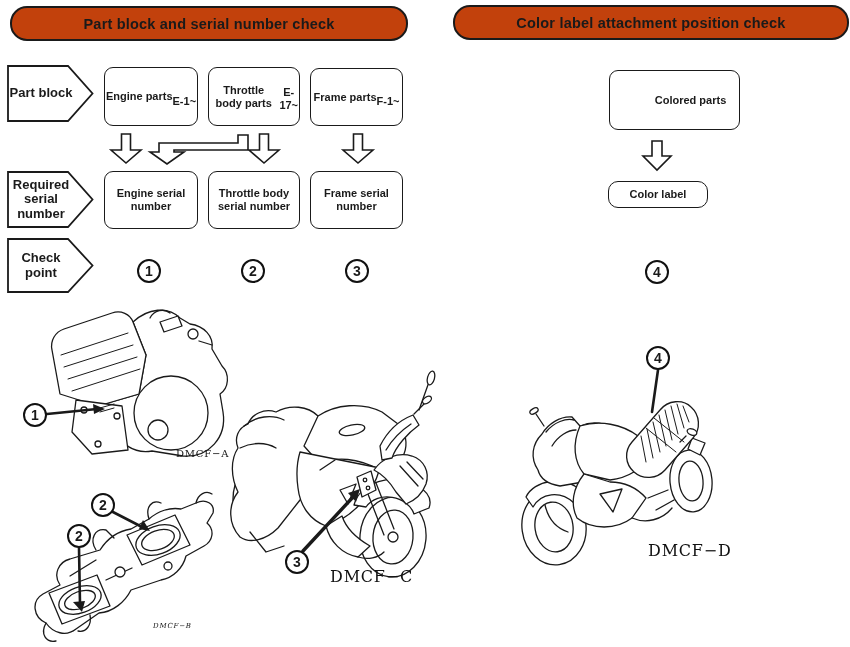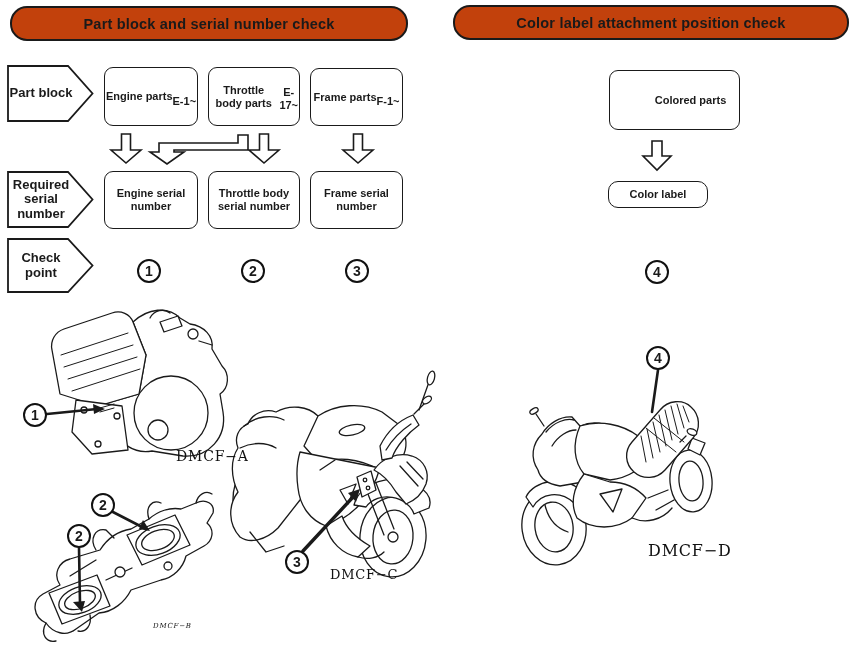--- a/index.html
+++ b/index.html
@@ -26,21 +26,21 @@
     text-align:center; font-size:11px; line-height:13px; z-index:2;font-weight:bold;
   }
   .fbox .code{ margin-top:9px; }
   .cnum{
     position:absolute; width:24px; height:24px; box-sizing:border-box;
     border:2px solid #111; border-radius:50%; background:#fff;
     display:flex; align-items:center; justify-content:center;
     font-weight:bold; font-size:14px; z-index:4;
   }
   .cap{
-    position:absolute; font-family:"DejaVu Serif", serif; font-size:14px;
+    position:absolute; font-family:"DejaVu Serif", serif; font-size:10px;
     letter-spacing:0.8px; color:#111; z-index:3; white-space:nowrap;
   }
   #artwork, #flow-arrows{ position:absolute; left:0; top:0; z-index:1; }
 </style>
 </head>
 <body>
 
 <div id="page">
 
   <div class="stadium" style="left:10px; top:6px; width:394px; height:31px;">Part block and serial number check</div>
@@ -250,16 +250,16 @@
   </svg>
 
   <div class="cnum" style="left:23px; top:403px;">1</div>
   <div class="cnum" style="left:91px; top:493px;">2</div>
   <div class="cnum" style="left:67px; top:524px;">2</div>
   <div class="cnum" style="left:285px; top:550px;">3</div>
   <div class="cnum" style="left:646px; top:346px;">4</div>
 
   <div class="cap" style="left:176px; top:448px;">DMCF−A</div>
   <div class="cap" style="left:153px; top:622px; font-size:7px;font-style:italic;">DMCF−B</div>
-  <div class="cap" style="left:330px; top:567px; font-size:13px;">DMCF−C</div>
+  <div class="cap" style="left:330px; top:567px; font-size:16px;">DMCF−C</div>
   <div class="cap" style="left:648px; top:541px; font-size:16px;">DMCF−D</div>
 
 </div>
 
 </body></html>

